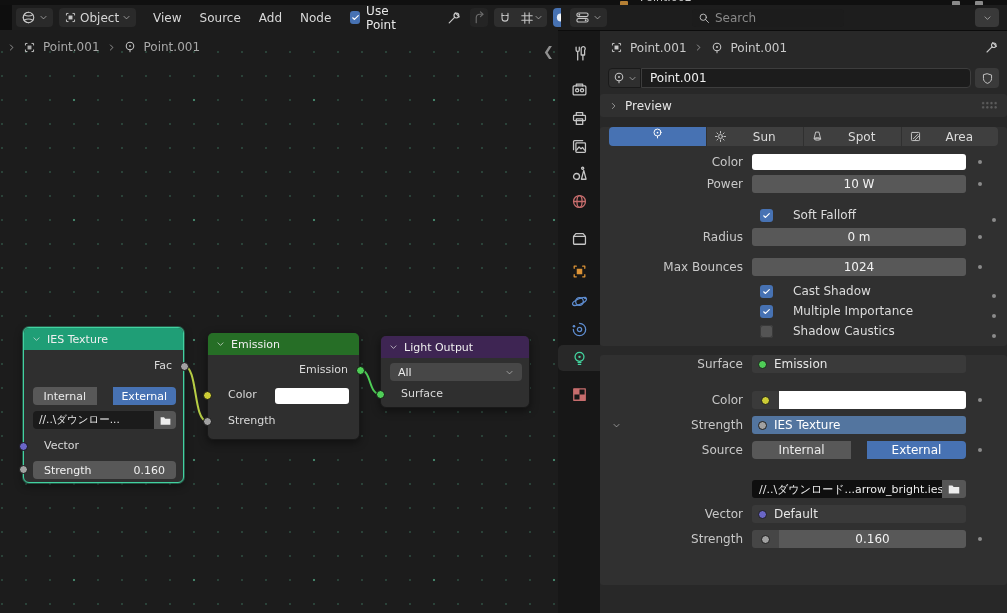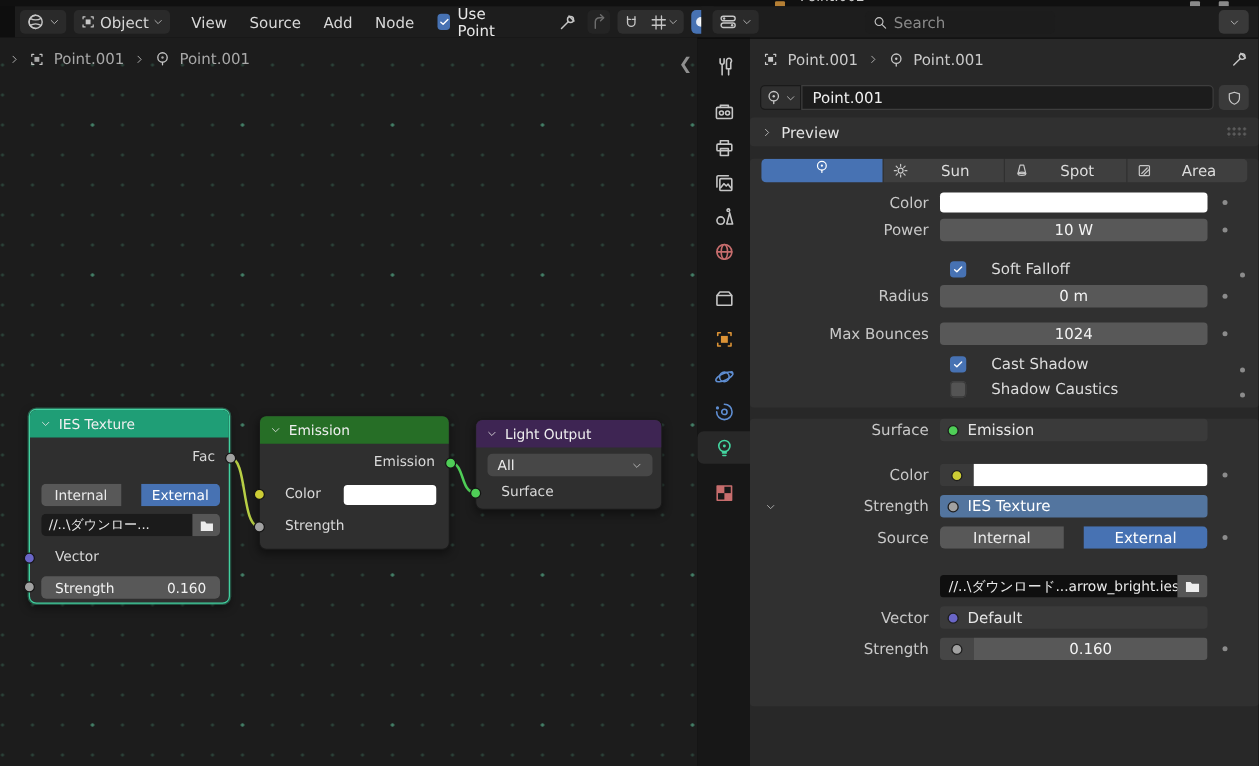--- a/index.html
+++ b/index.html
@@ -620,20 +620,29 @@
       <div class="cbrow" style="margin-top:6px">
         <span class="checkbox">
           <svg width="9" height="9" viewBox="0 0 16 16">
               <path d="M3 8.5l3.2 3L13 4.5"></path>
             </svg>
         </span>
         <span class="cblabel">Cast Shadow</span>
         <span style="margin-left:auto;margin-right:11px" class="kdot"></span>
       </div>
       <div class="cbrow">
+        <span class="checkbox">
+          <svg width="9" height="9" viewBox="0 0 16 16">
+              <path d="M3 8.5l3.2 3L13 4.5"></path>
+            </svg>
+        </span>
+        <span class="cblabel">Multiple Importance</span>
+        <span style="margin-left:auto;margin-right:11px" class="kdot"></span>
+      </div>
+      <div class="cbrow">
         <span class="checkbox off"></span>
         <span class="cblabel">Shadow Caustics</span>
         <span style="margin-left:auto;margin-right:11px" class="kdot"></span>
       </div>
     </div>
 
     <div class="panel" style="min-height:230px">
 
       <div class="prow" style="margin-top:9px">
         <span class="plabel">Surface</span>

